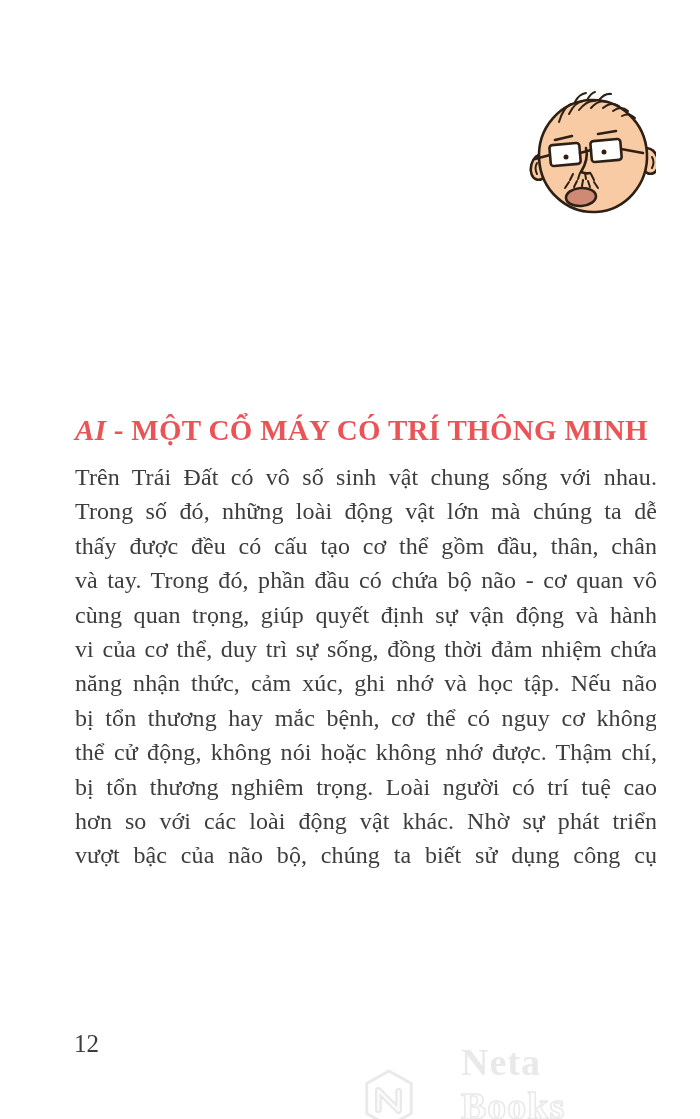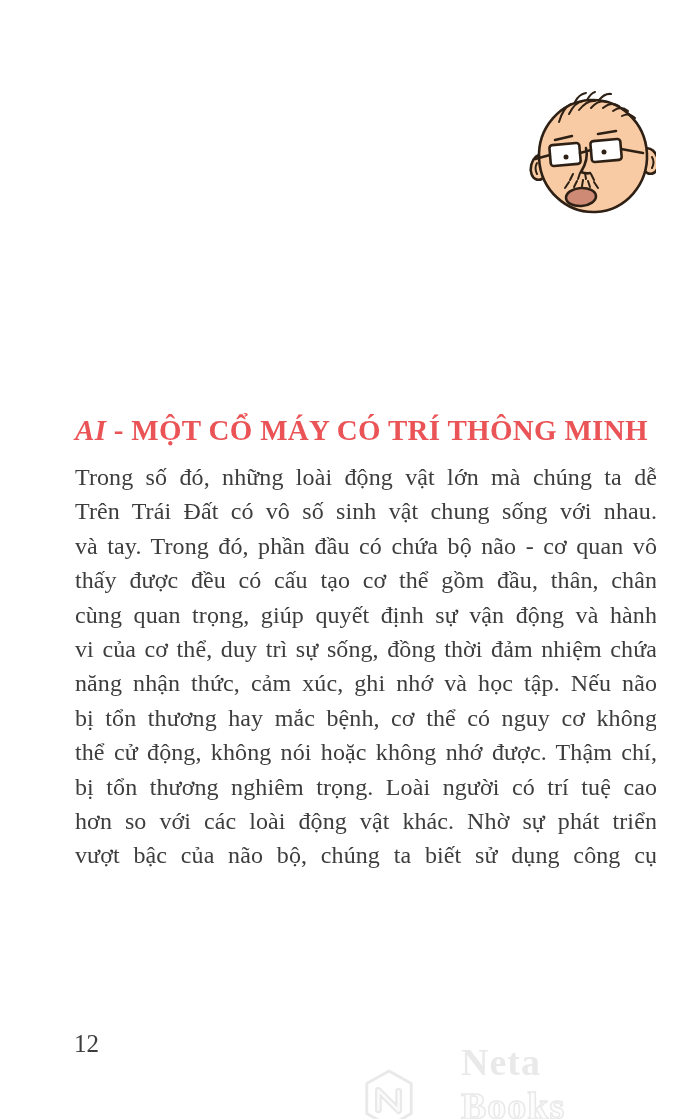--- a/index.html
+++ b/index.html
@@ -143,24 +143,24 @@
       <path class="ln" d="M65,95 l-2,-6"></path>
       <path class="ln" d="M73,96 l-4,-6"></path>
 
       <ellipse class="mouth" cx="56" cy="105" rx="15" ry="9" transform="rotate(-4 56 105)"></ellipse>
     </svg>
   </div>
 
   <h1 class="heading"><span class="it">AI</span><span> - MỘT CỔ MÁY CÓ TRÍ THÔNG MINH</span></h1>
 
   <div class="body-text">
+      <div class="line">Trên Trái Đất có vô số sinh vật chung sống với nhau.</div>
       <div class="line">Trong số đó, những loài động vật lớn mà chúng ta dễ</div>
-      <div class="line">Trên Trái Đất có vô số sinh vật chung sống với nhau.</div>
+      <div class="line">thấy được đều có cấu tạo cơ thể gồm đầu, thân, chân</div>
       <div class="line">và tay. Trong đó, phần đầu có chứa bộ não - cơ quan vô</div>
-      <div class="line">thấy được đều có cấu tạo cơ thể gồm đầu, thân, chân</div>
       <div class="line">cùng quan trọng, giúp quyết định sự vận động và hành</div>
       <div class="line">vi của cơ thể, duy trì sự sống, đồng thời đảm nhiệm chứa</div>
       <div class="line">năng nhận thức, cảm xúc, ghi nhớ và học tập. Nếu não</div>
       <div class="line">bị tổn thương hay mắc bệnh, cơ thể có nguy cơ không</div>
       <div class="line">thể cử động, không nói hoặc không nhớ được. Thậm chí,</div>
       <div class="line">bị tổn thương nghiêm trọng. Loài người có trí tuệ cao</div>
       <div class="line">hơn so với các loài động vật khác. Nhờ sự phát triển</div>
       <div class="line">vượt bậc của não bộ, chúng ta biết sử dụng công cụ</div>
     </div>
 

